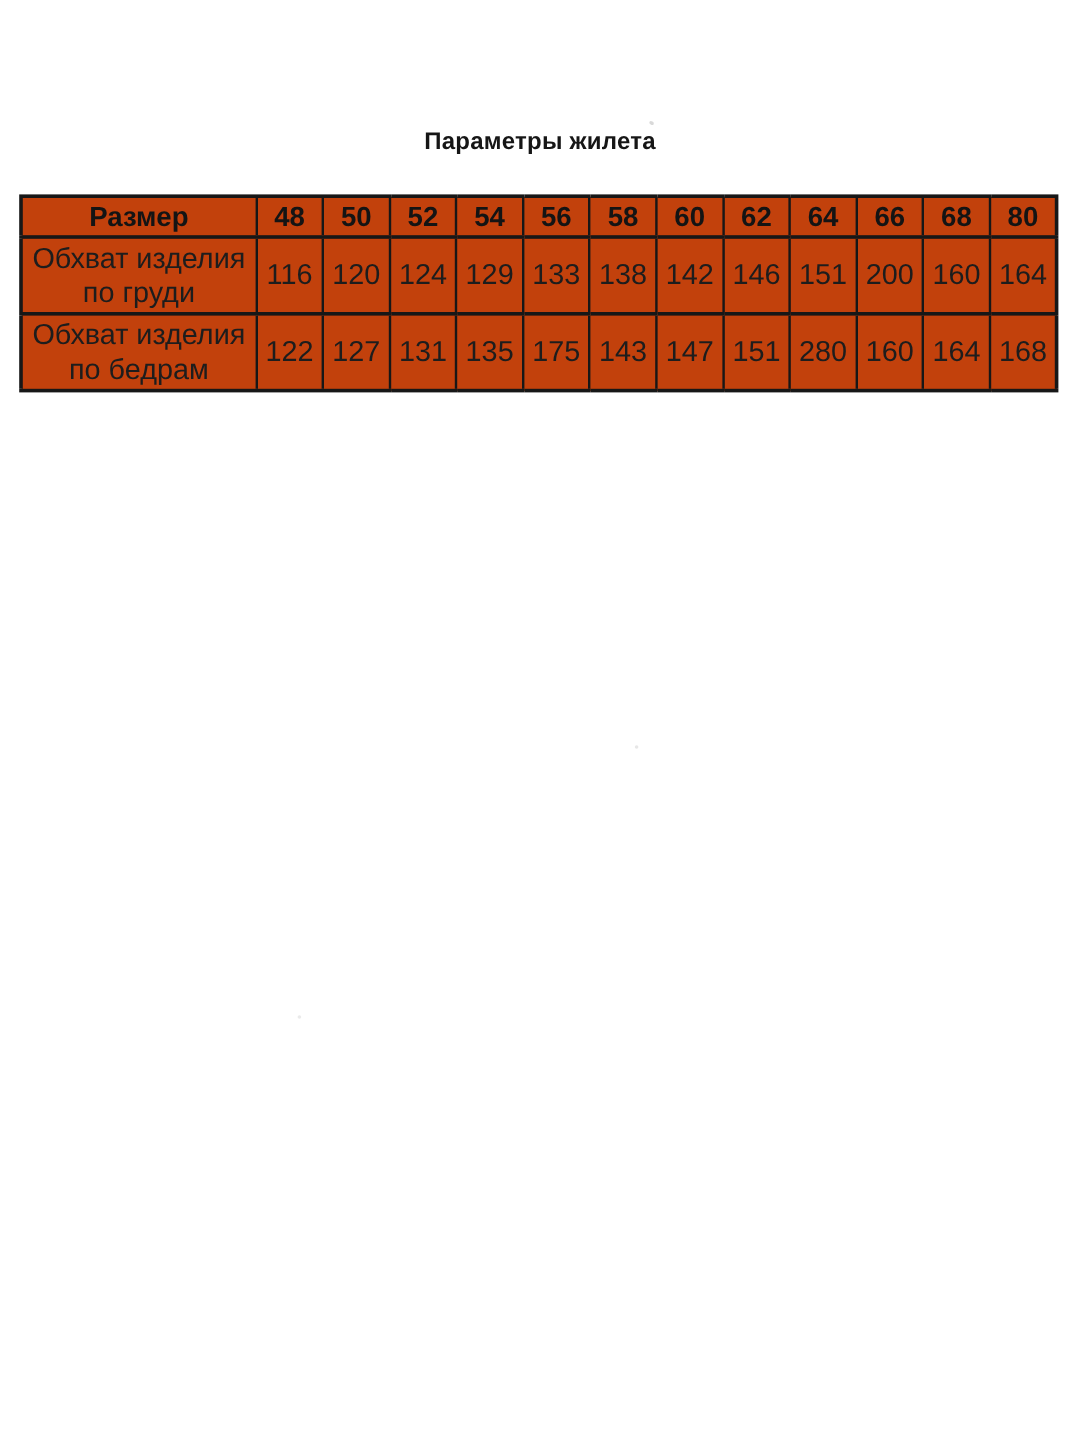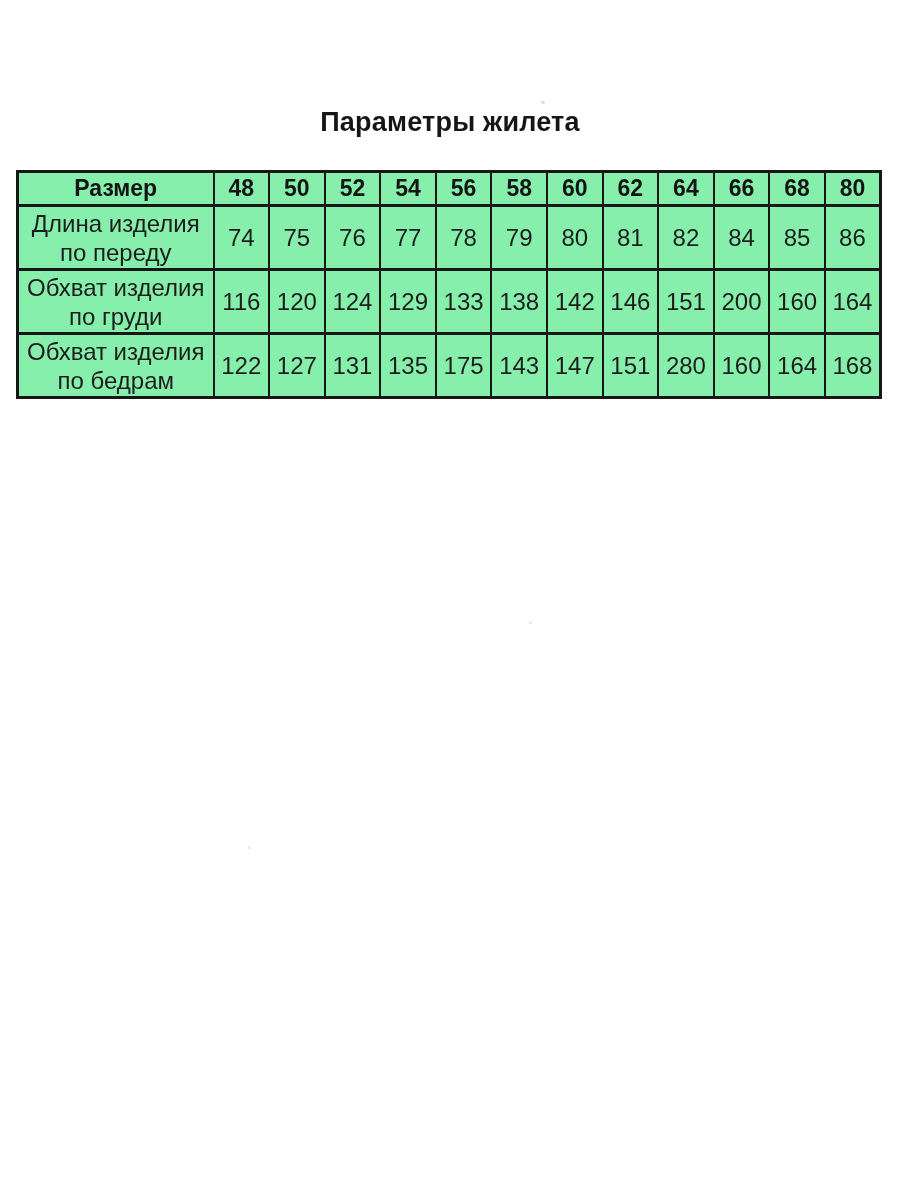--- a/index.html
+++ b/index.html
@@ -11,42 +11,42 @@
     background: #ffffff;
     font-family: "Liberation Sans", sans-serif;
     color: #1b1b1b;
     position: relative;
     overflow: hidden;
   }
   .title {
     margin: 0;
     padding-top: 107px;
     text-align: center;
-    font-size: 27px;
+    font-size: 20px;
     font-weight: 700;
     letter-spacing: 0.2px;
     color: #161616;
   }
   table.size-table {
     border-collapse: collapse;
     table-layout: fixed;
     width: 866px;
     margin: 32px 0 0 16px;
     border: 3px solid #171717;
   }
   table.size-table th,
   table.size-table td {
     border-top: 3px solid #171717;
     border-bottom: 3px solid #171717;
     border-left: 2px solid #171717;
     border-right: 2px solid #171717;
     text-align: center;
     vertical-align: middle;
     padding: 0;
-    background: #86efac;
+    background: #c2410c;
   }
   table.size-table thead tr { height: 34px; }
   table.size-table tbody tr { height: 64px; }
   th.label-col, td.label-col { width: 196px; }
   table.size-table th {
     font-size: 23px;
     font-weight: 700;
     color: #141414;
   }
   table.size-table td {
@@ -106,38 +106,20 @@
         <th>62</th>
         <th>64</th>
         <th>66</th>
         <th>68</th>
         <th>80</th>
       </tr>
     </thead>
     <tbody>
       <tr>
         <td class="label-col">
-          <span class="label-line">Длина изделия</span>
-          <span class="label-line">по переду</span>
-        </td>
-        <td>74</td>
-        <td>75</td>
-        <td>76</td>
-        <td>77</td>
-        <td>78</td>
-        <td>79</td>
-        <td>80</td>
-        <td>81</td>
-        <td>82</td>
-        <td>84</td>
-        <td>85</td>
-        <td>86</td>
-      </tr>
-      <tr>
-        <td class="label-col">
           <span class="label-line">Обхват изделия</span>
           <span class="label-line">по груди</span>
         </td>
         <td>116</td>
         <td>120</td>
         <td>124</td>
         <td>129</td>
         <td>133</td>
         <td>138</td>
         <td>142</td>

